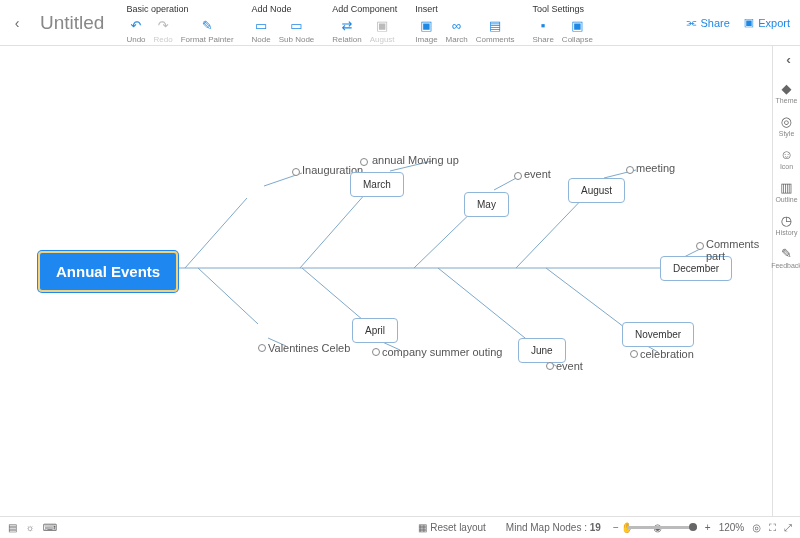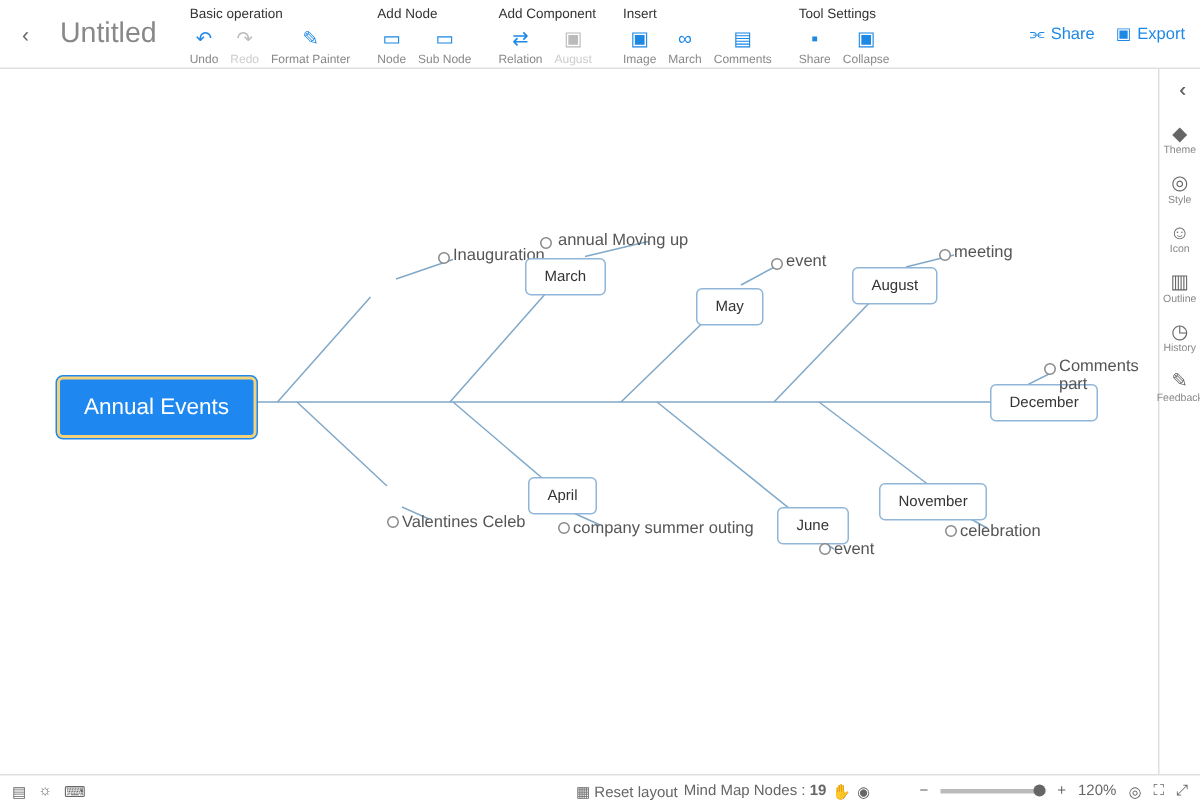--- a/index.html
+++ b/index.html
@@ -14,31 +14,31 @@
 .gitem{display:flex;flex-direction:column;align-items:center;gap:2px;cursor:pointer}
 .gi{width:16px;height:16px;display:flex;align-items:center;justify-content:center;color:#1e88e5;font-size:13px}
 .gi.dis{color:#bbb}
 .gl{font-size:8px;color:#888}
 .gl.dis{color:#ccc}
 .grp-right{position:absolute;right:10px;top:0;height:100%;display:flex;align-items:center;gap:14px}
 .share,.export{display:flex;align-items:center;gap:4px;color:#1e88e5;font-size:11px;cursor:pointer}
 .canvas{position:absolute;left:0;top:46px;right:28px;bottom:22px;background:#fff}
 .canvas svg{position:absolute;left:0;top:0}
 .node{position:absolute;background:#fff;border:1px solid #8fb6d9;border-radius:4px;padding:6px 12px;font-size:10px;color:#333}
-.root{position:absolute;background:#1e88f0;color:#fff;font-weight:normal;font-size:15px;padding:10px 16px;border-radius:4px;border:2px solid #f3d27a;box-shadow:0 0 0 1px #1e88f0}
+.root{position:absolute;background:#1e88f0;color:#fff;font-weight:bold;font-size:15px;padding:10px 16px;border-radius:4px;border:2px solid #f3d27a;box-shadow:0 0 0 1px #1e88f0}
 .leaf{position:absolute;font-size:11px;color:#555}
 .dot{width:8px;height:8px;border:1px solid #888;border-radius:50%;background:#fff;position:absolute}
 .rpanel{position:absolute;right:0;top:46px;width:28px;bottom:22px;border-left:1px solid #e0e0e0;display:flex;flex-direction:column;align-items:center;padding-top:6px;gap:10px}
 .rit{display:flex;flex-direction:column;align-items:center;gap:1px;cursor:pointer;color:#666}
 .ri{font-size:13px}
 .rl{font-size:7px;color:#888}
 .chevd{font-size:13px;color:#666;margin-bottom:4px;letter-spacing:-4px}
 .status{position:absolute;left:0;right:0;bottom:0;height:22px;border-top:1px solid #e0e0e0;display:flex;align-items:center;padding:0 8px;font-size:10px;color:#666}
 .sicons{display:flex;gap:8px}
-.scenter{position:absolute;left:384px;display:flex;align-items:flex-start;gap:4px}
+.scenter{position:absolute;left:418px;display:flex;align-items:flex-end;gap:20px}
 .sright{position:absolute;right:8px;display:flex;align-items:center;gap:8px}
 .slider{width:70px;height:3px;background:#bbb;position:relative}
 .slider .h{position:absolute;right:0;top:-3px;width:8px;height:8px;background:#666;border-radius:50%}
 </style>
 </head>
 <body>
 
 <div class="topbar">
   <div class="back">‹</div>
   <div class="title">Untitled</div>
@@ -168,21 +168,21 @@
   <div class="leaf" style="left:706px;top:192px">Comments part</div>
   <div class="dot" style="left:696px;top:196px"></div>
   <div class="leaf" style="left:268px;top:296px">Valentines Celeb</div>
   <div class="dot" style="left:258px;top:298px"></div>
   <div class="node" style="left:352px;top:272px">April</div>
   <div class="leaf" style="left:382px;top:300px">company summer outing</div>
   <div class="dot" style="left:372px;top:302px"></div>
   <div class="node" style="left:518px;top:292px">June</div>
   <div class="leaf" style="left:556px;top:314px">event</div>
   <div class="dot" style="left:546px;top:316px"></div>
-  <div class="node" style="left:586px;top:276px">November</div>
+  <div class="node" style="left:622px;top:276px">November</div>
   <div class="leaf" style="left:640px;top:302px">celebration</div>
   <div class="dot" style="left:630px;top:304px"></div>
 </div>
 
 <div class="rpanel">
   <div class="chevd">‹‹</div>
   <div class="rit">
       <div class="ri">◆</div>
       <div class="rl">Theme</div>
     </div>

